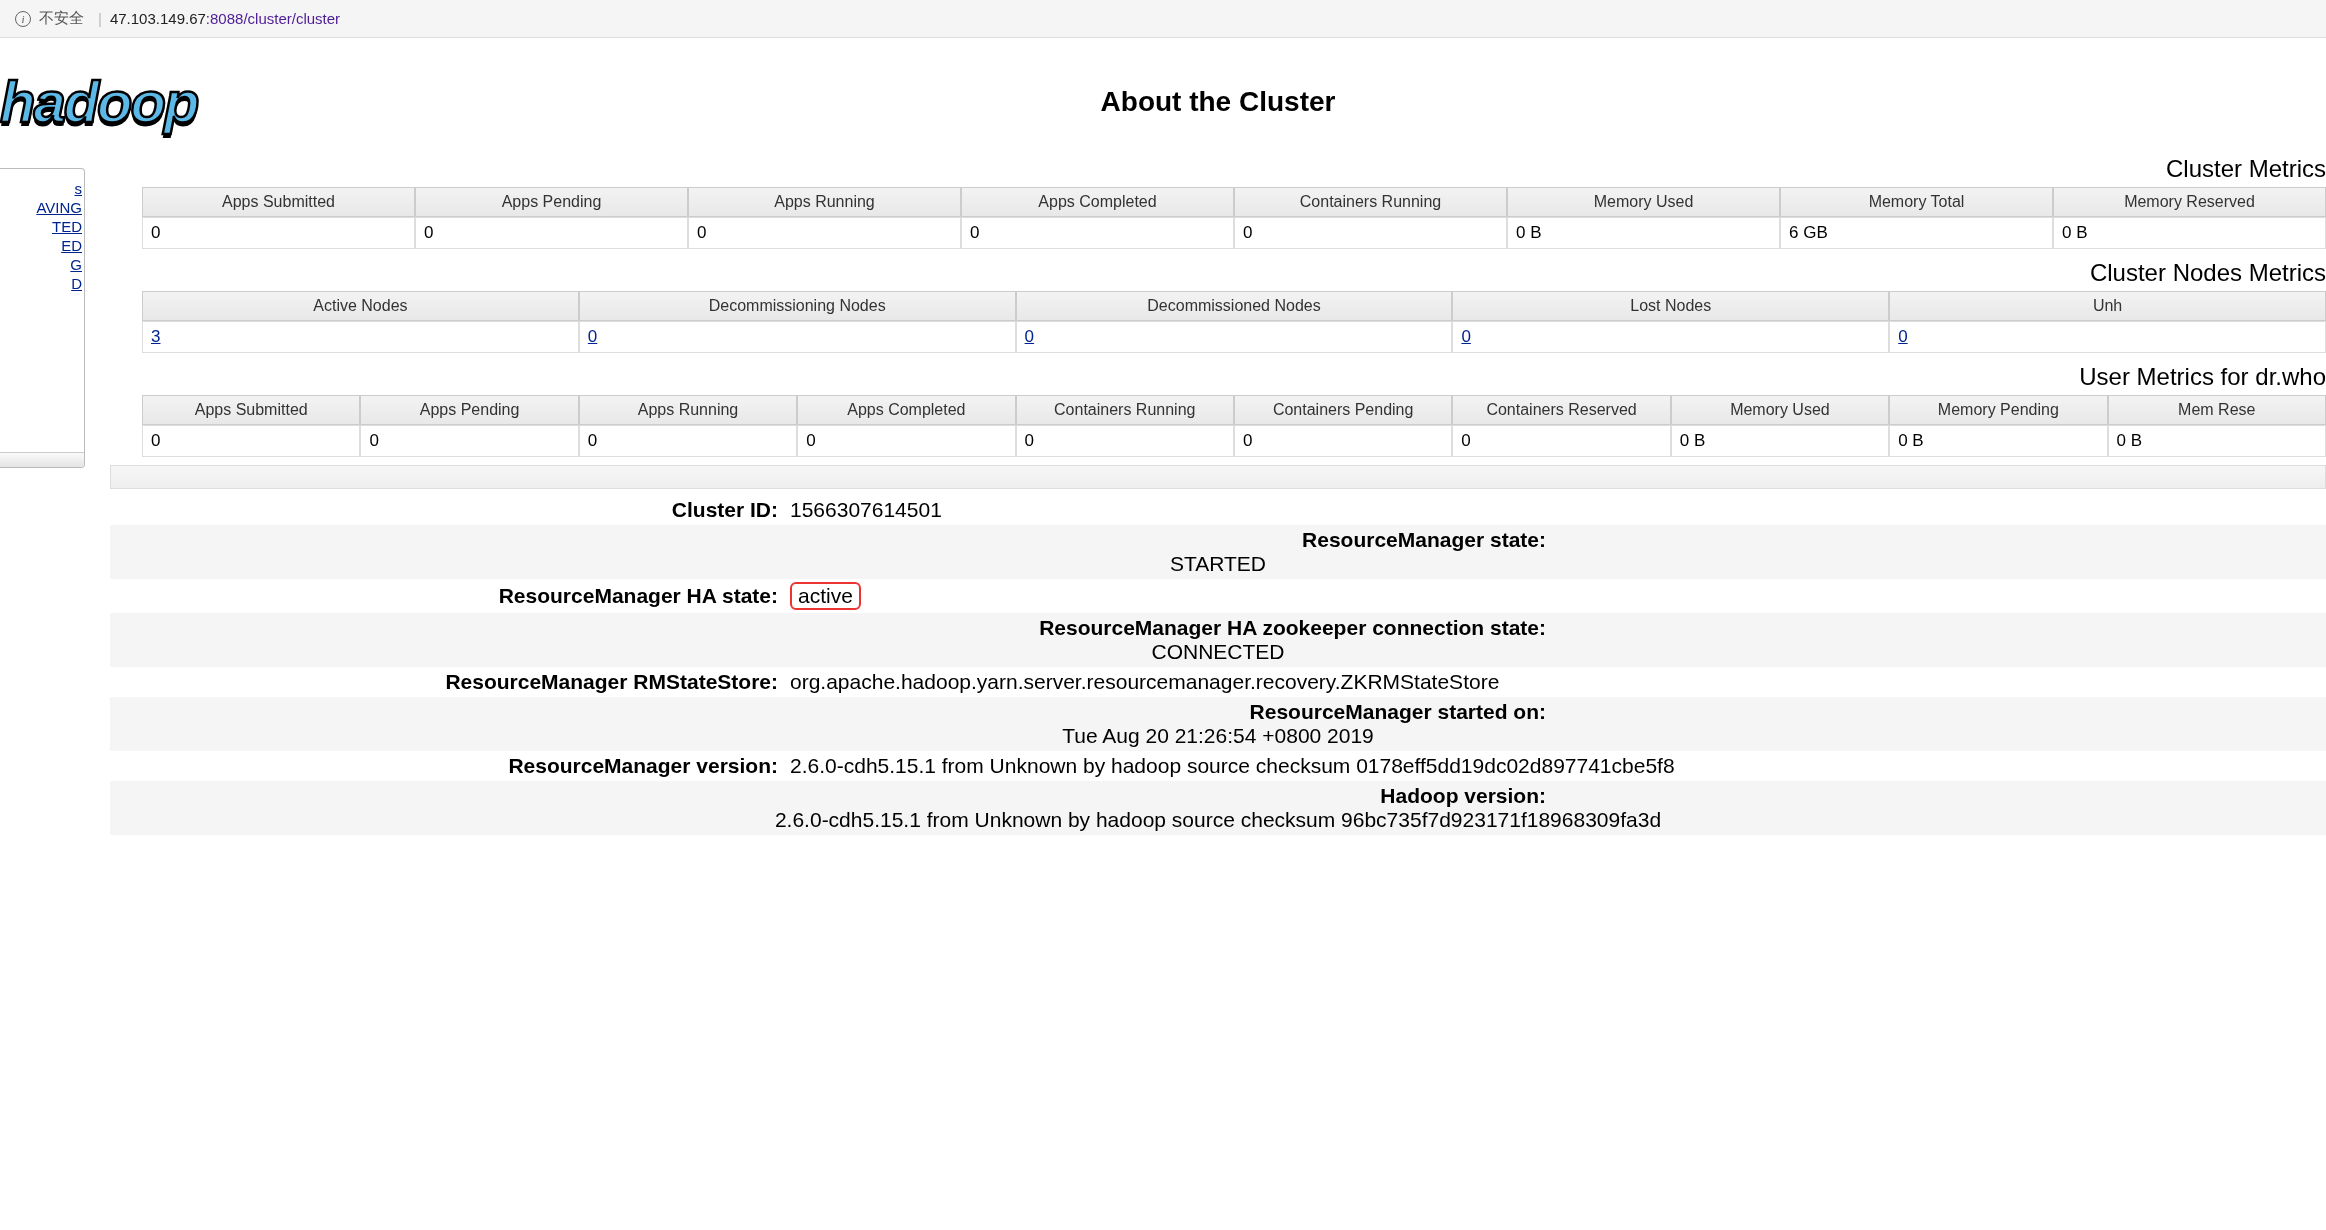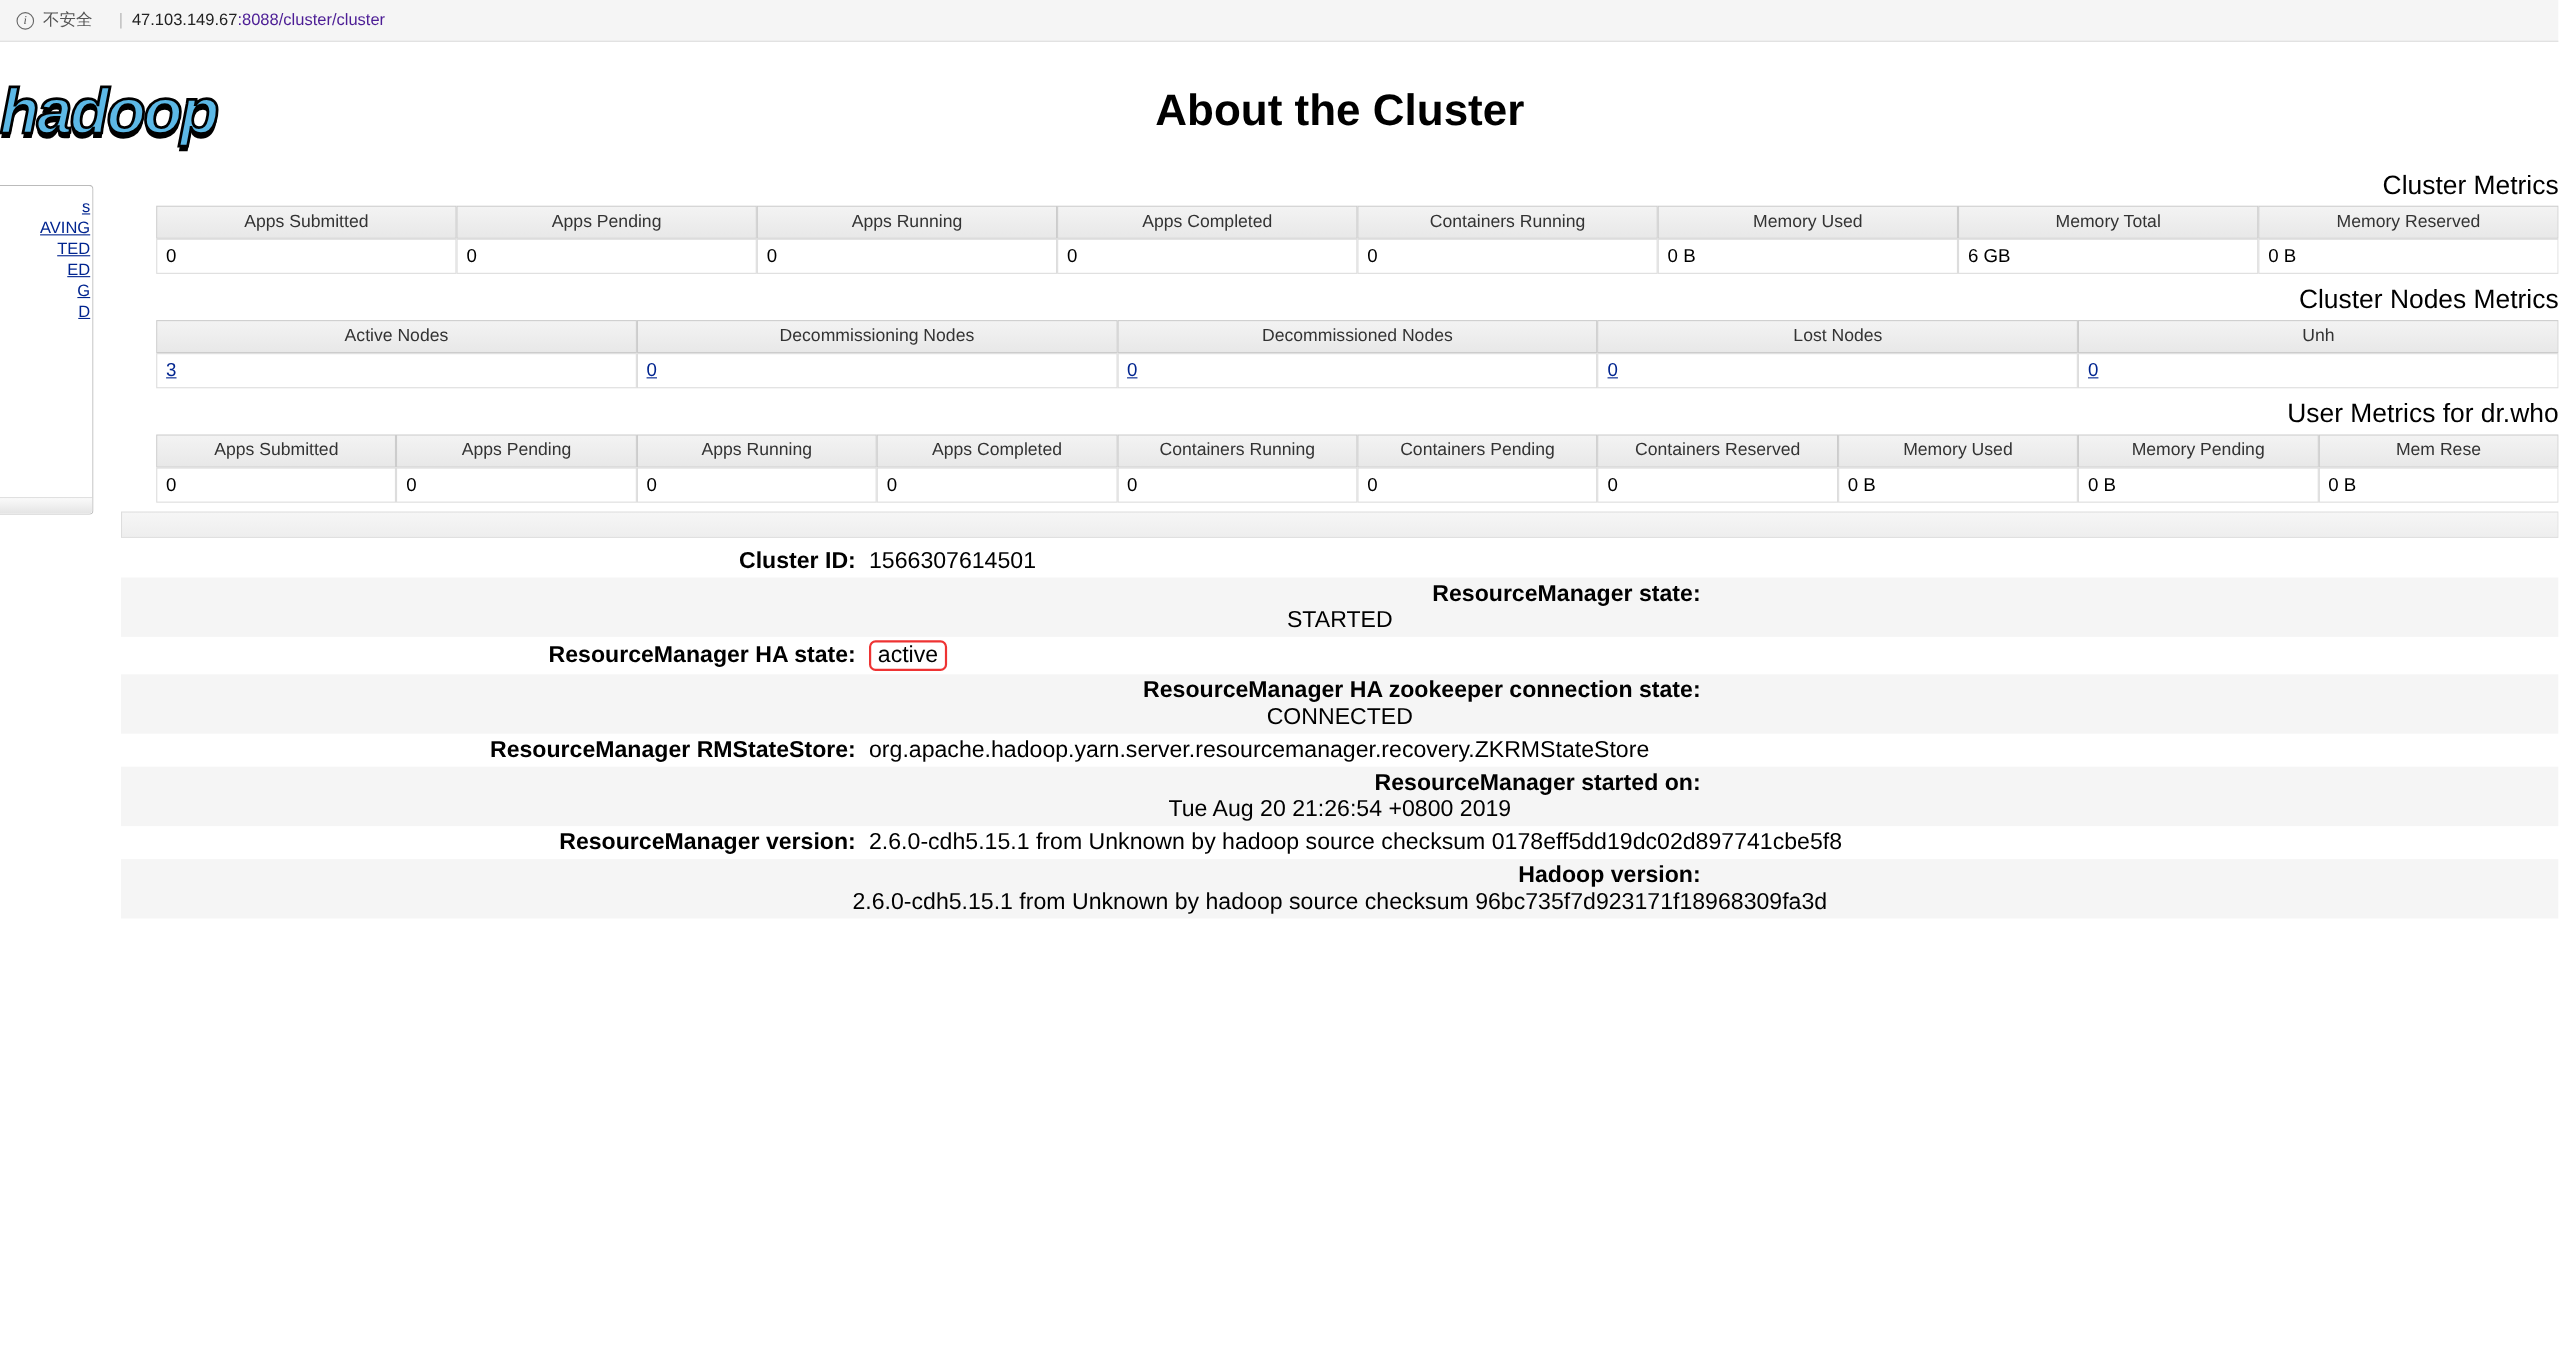--- a/index.html
+++ b/index.html
@@ -1,20 +1,20 @@
 <!DOCTYPE html>
 <html><head>
   <meta charset="utf-8">
   <style>
     * { margin: 0; padding: 0; box-sizing: border-box; }
     body { font-family: Arial, Helvetica, sans-serif; background: #fff; color: #000; }
 
     .browser-bar { display: flex; align-items: center; height: 38px; padding: 0 15px; background: #f5f5f5; border-bottom: 1px solid #ddd; font-size: 15px; color: #555; }
     .browser-bar .info-icon { margin-right: 8px; width: 16px; height: 16px; border: 1.3px solid #666; border-radius: 50%; font-size: 11px; line-height: 14px; text-align: center; font-style: italic; font-family: Georgia, serif; }
-    .browser-bar .insecure { margin-right: 24px; }
+    .browser-bar .insecure { margin-right: 14px; }
     .browser-bar .sep { color: #bbb; margin-right: 8px; }
     .browser-bar .host { color: #222; margin-top: 26px; }
     .browser-bar .port-path { color: #4c1d95; }
 
     .page { display: flex; position: relative; }
 
     .sidebar { position: absolute; left: 0; top: 0; width: 85px; border: 1px solid #bbb; border-left: none; border-radius: 0 4px 4px 0; background: #fff; margin-top: 130px; min-height: 300px; padding: 10px 0 10px 0; overflow: hidden; }
     .sidebar a { display: block; padding: 1px 2px 1px 0; color: #00248f; text-decoration: underline; font-size: 15px; text-align: right; }
     .sidebar .slidebar { position: absolute; left: 0; right: 0; bottom: 0; height: 15px; background: linear-gradient(#fafafa,#e4e4e4); border-top: 1px solid #ccc; border-radius: 0 0 4px 0; }
 
@@ -26,21 +26,21 @@
       font-size: 58px;
       font-weight: 700;
       font-family: "Arial Black", Arial, sans-serif;
       font-style: italic;
       color: #5cb8e6;
       -webkit-text-stroke: 2.5px #000;
       letter-spacing: -2px;
       text-shadow: 0 4px 0 #000;
       margin-left: -110px;
     }
-    .title { font-size: 40px; font-weight: 900; position: absolute; left: 50%; transform: translateX(-50%); }
+    .title { font-size: 28px; font-weight: 900; position: absolute; left: 50%; transform: translateX(-50%); }
 
     .section-title { font-size: 24px; font-weight: 400; margin: 10px 0 4px 0; text-align: right; }
     table { border-collapse: separate; border-spacing: 0; width: 100%; table-layout: fixed; }
     .data-table { margin-bottom: 2px; padding-left: 32px; }
     .data-table thead th { background: linear-gradient(#f3f3f3,#e8e8e8); border: 1px solid #ccc; padding: 5px 8px; font-weight: 400; font-size: 16px; color: #333; }
     .data-table tbody td { border: 1px solid #ddd; padding: 5px 8px; font-size: 17px; }
 
     .info-band { height: 24px; background: linear-gradient(#f6f6f6,#eeeeee); border: 1px solid #ddd; margin-top: 8px; margin-bottom: 6px; }
 
     .detail-row { display: flex; align-items: center; padding: 3px 0; font-size: 21px; }

